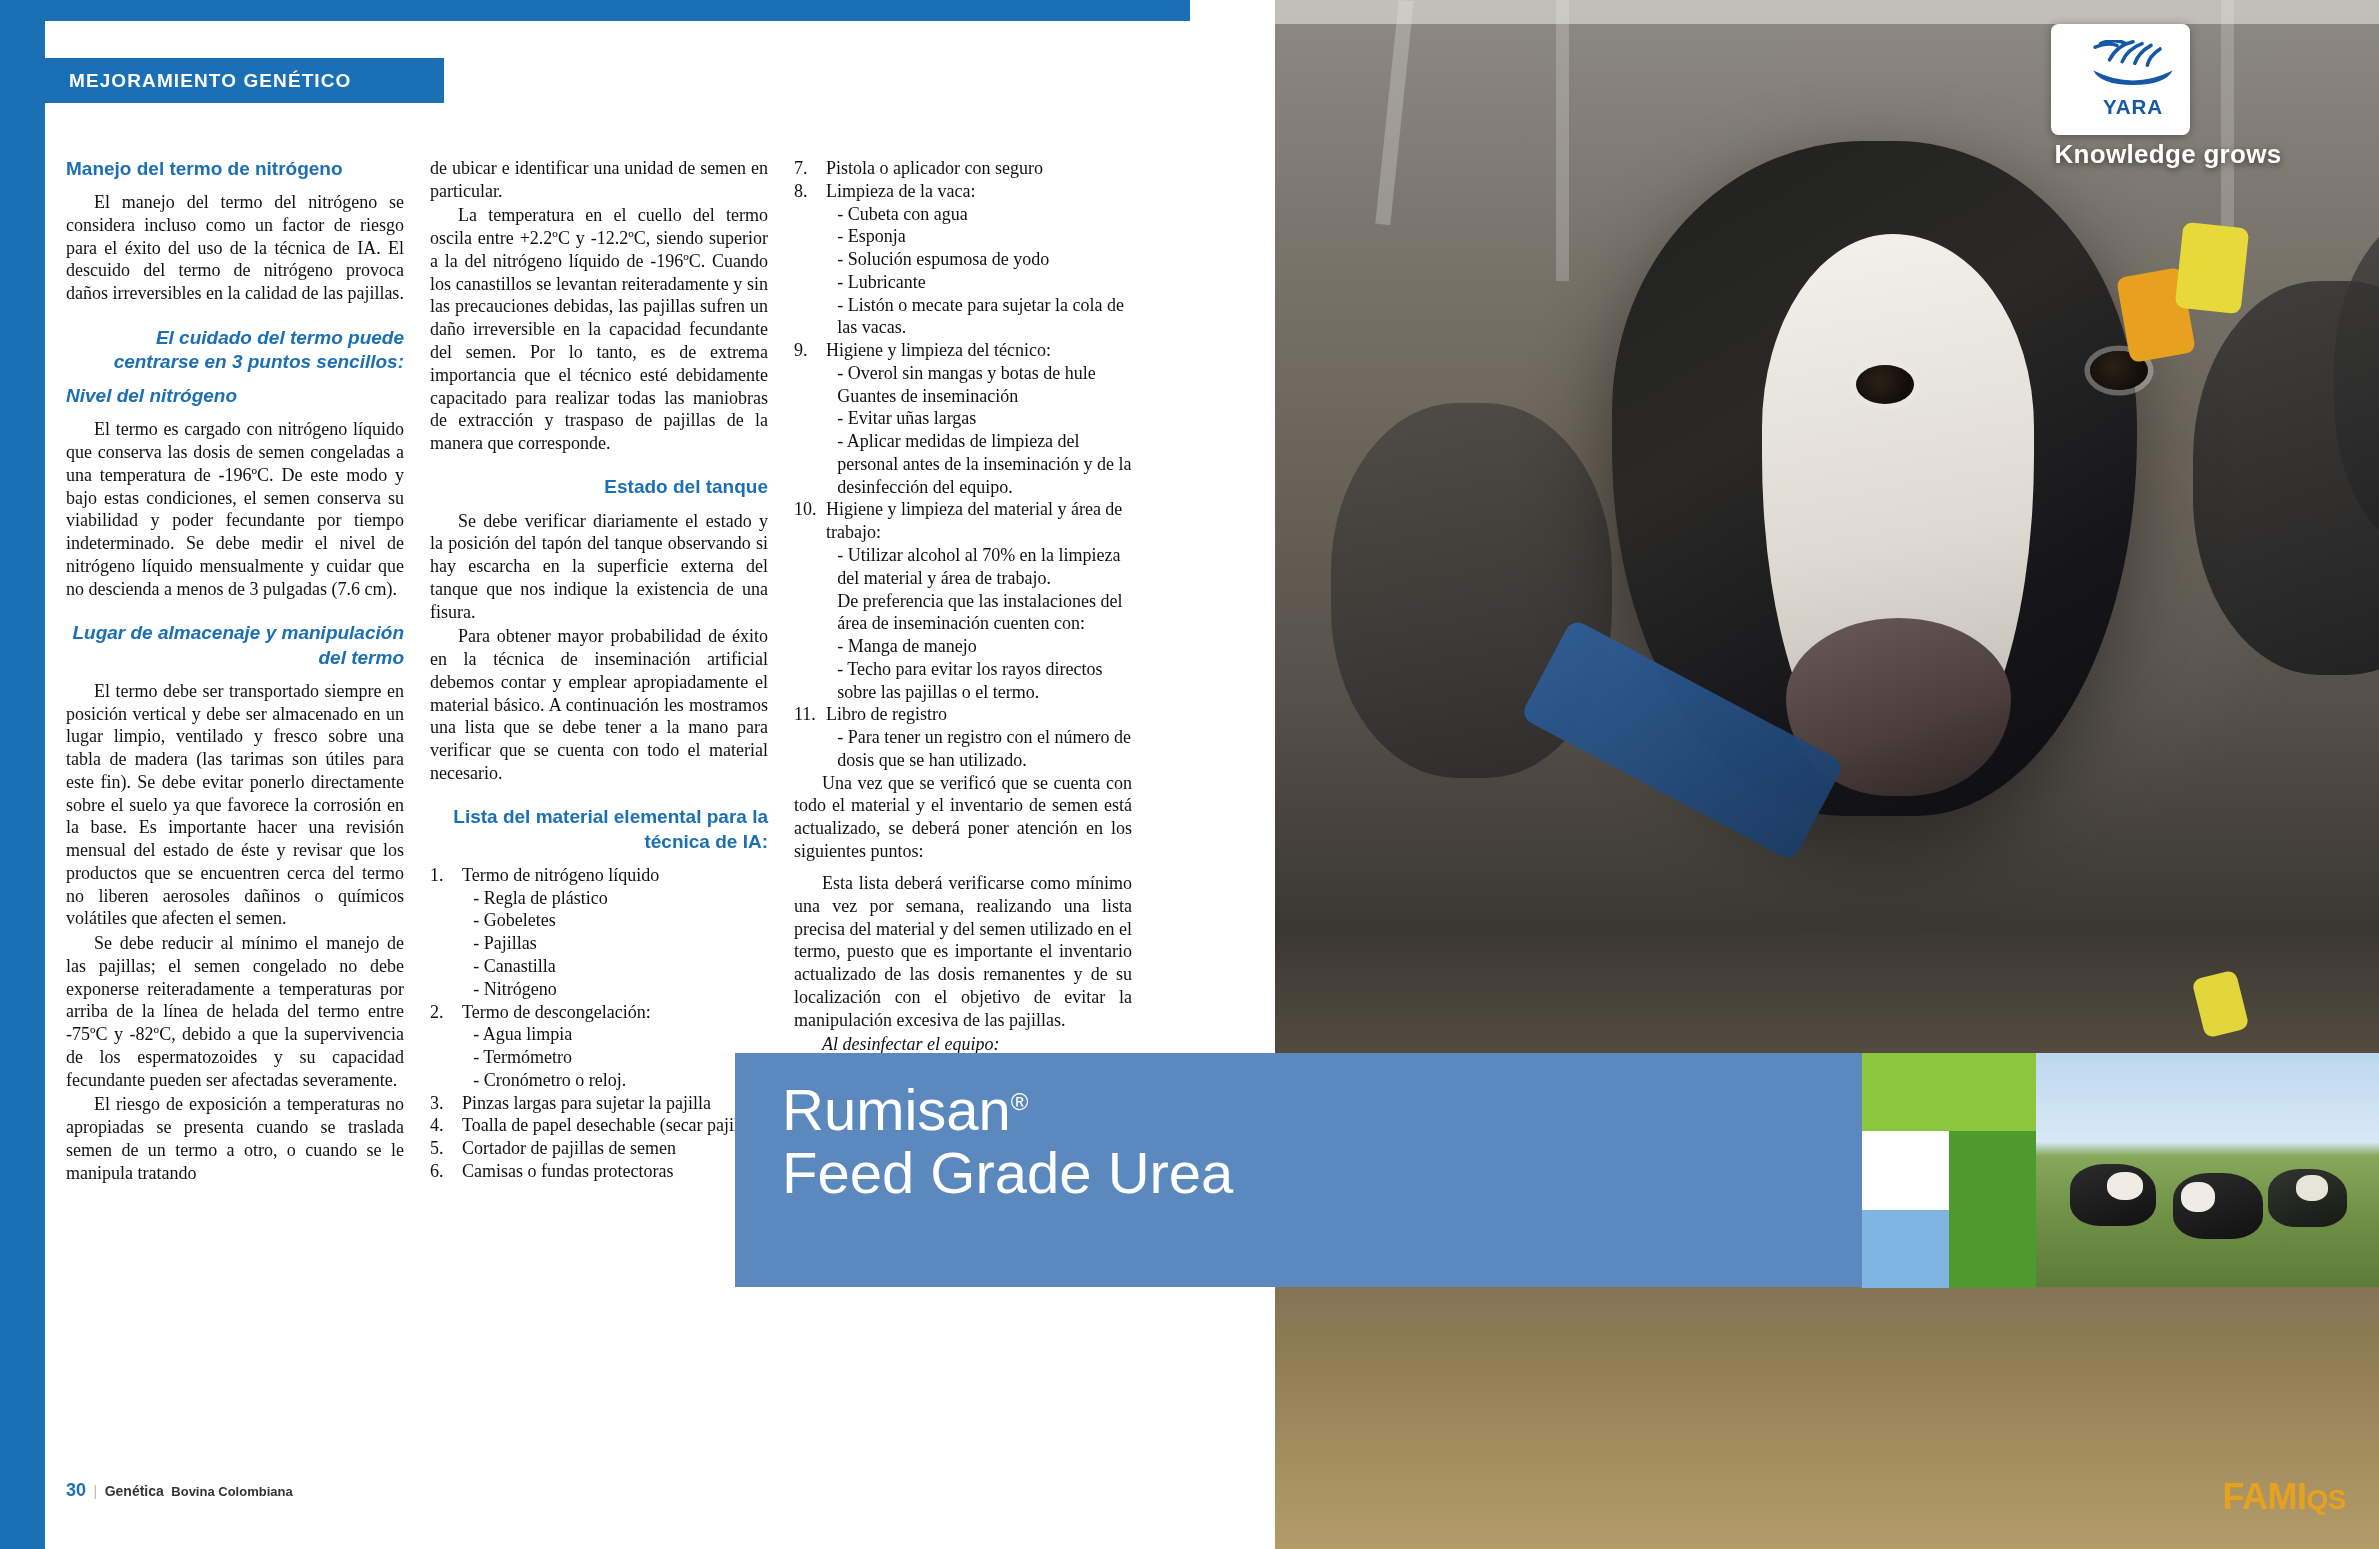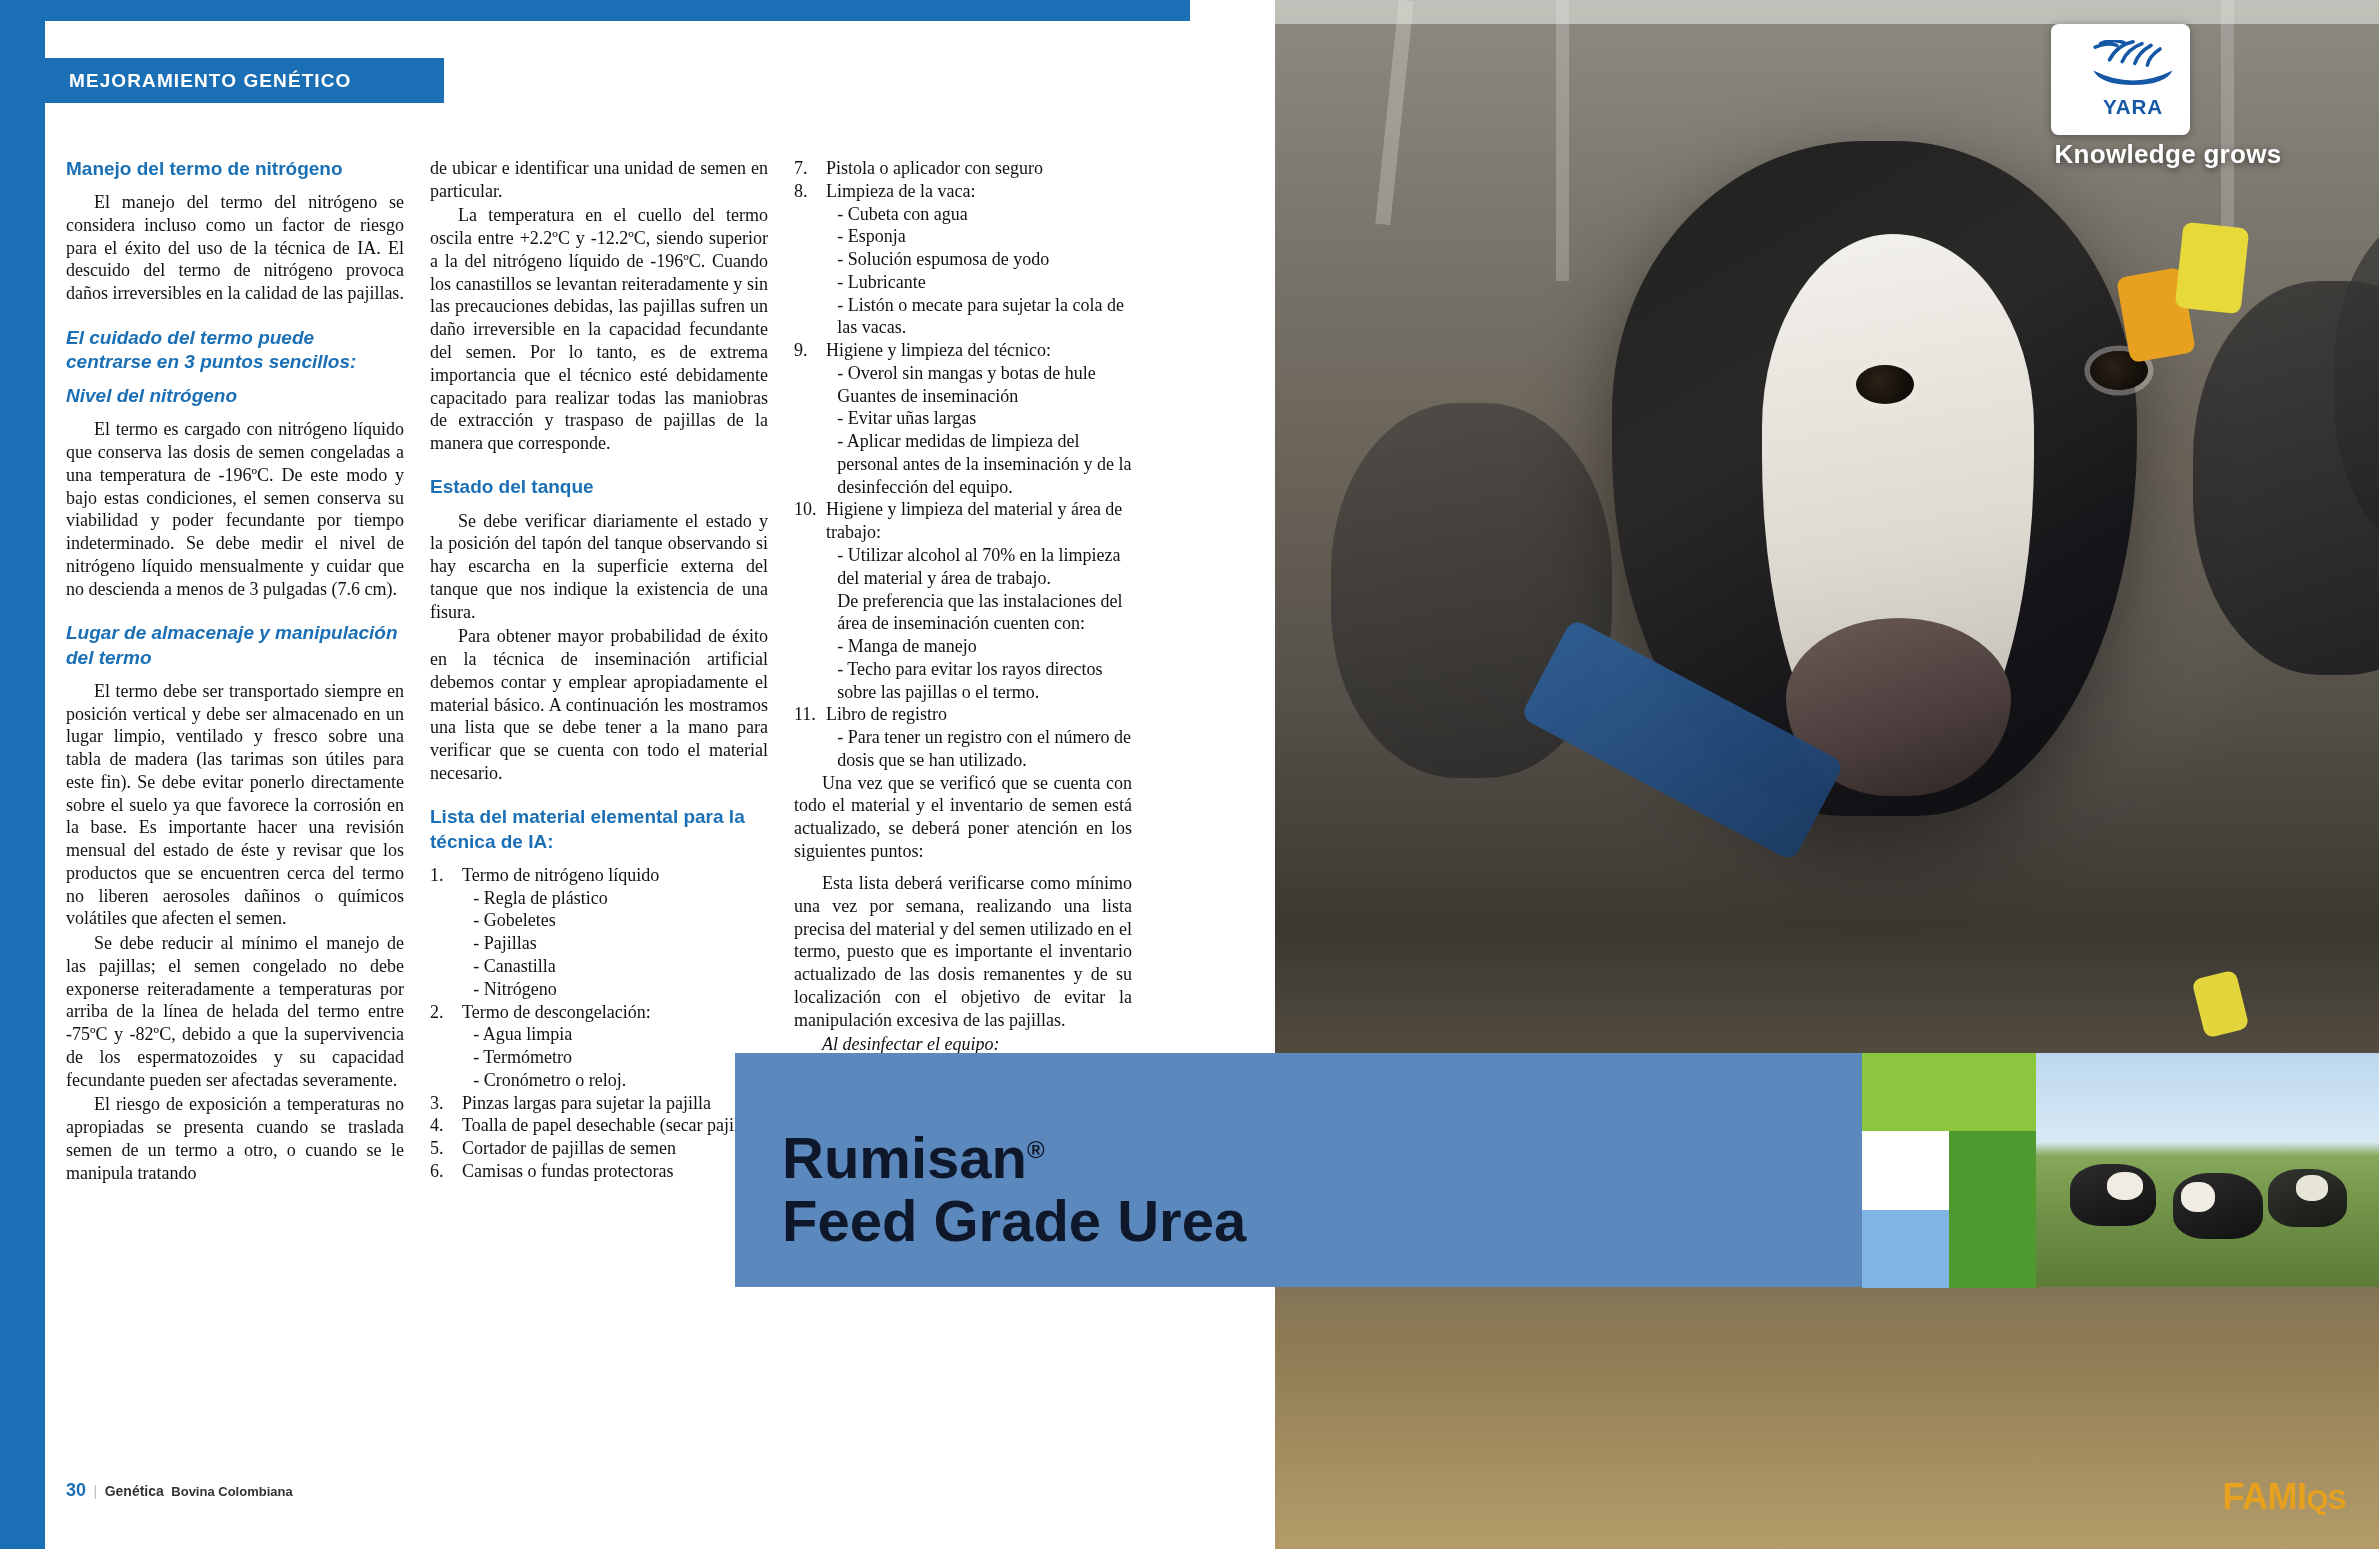--- a/index.html
+++ b/index.html
@@ -50,21 +50,21 @@
   }
   .col { width: 338px; }
   h2.head {
     font-family: "Liberation Sans", sans-serif;
     color: #1a6fb5;
     font-size: 19px;
     font-weight: bold;
     line-height: 1.3;
     margin: 0 0 9.4px 0;
   }
-  h2.head.spaced { margin-top: 20.6px; }
+  h2.head.spaced { margin-top: 20.6px; text-align: right; }
   h2.head.italic { font-style: italic; }
   p.body {
     font-size: 18px;
     line-height: 1.265;
     text-align: justify;
     margin: 0 0 1.9px 0;
     text-indent: 28px;
     color: #111;
     hyphens: auto;
   }
@@ -198,25 +198,24 @@
   .band {
     position: absolute;
     left: 735px; top: 1053px;
     width: 1644px; height: 234px;
     background: #5b89bd;
   }
   .band-inner { position: absolute; inset: 0; }
   .product-title {
     position: absolute; left: 47px; top: 26px;
     font-family: "Liberation Sans", sans-serif;
-    font-weight: bold;
+    font-weight: normal;
     font-size: 58px;
     line-height: 1.08;
-    color: #0f172a;
-    margin-top: 48px;
+    color: #ffffff;
   }
   .product-title sup { font-size: 24px; vertical-align: super; }
   .squares {
     position: absolute; right: 343px; top: 0;
     width: 174px; height: 234px;
     display: grid;
     grid-template-columns: 87px 87px;
     grid-template-rows: 78px 79px 78px;
   }
   .sq { width: 100%; height: 100%; }

